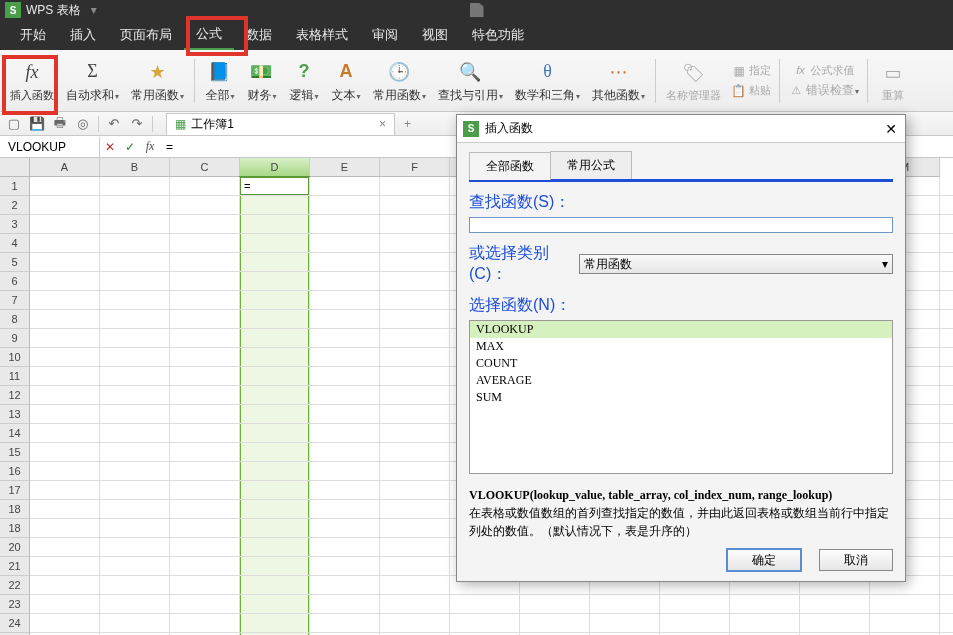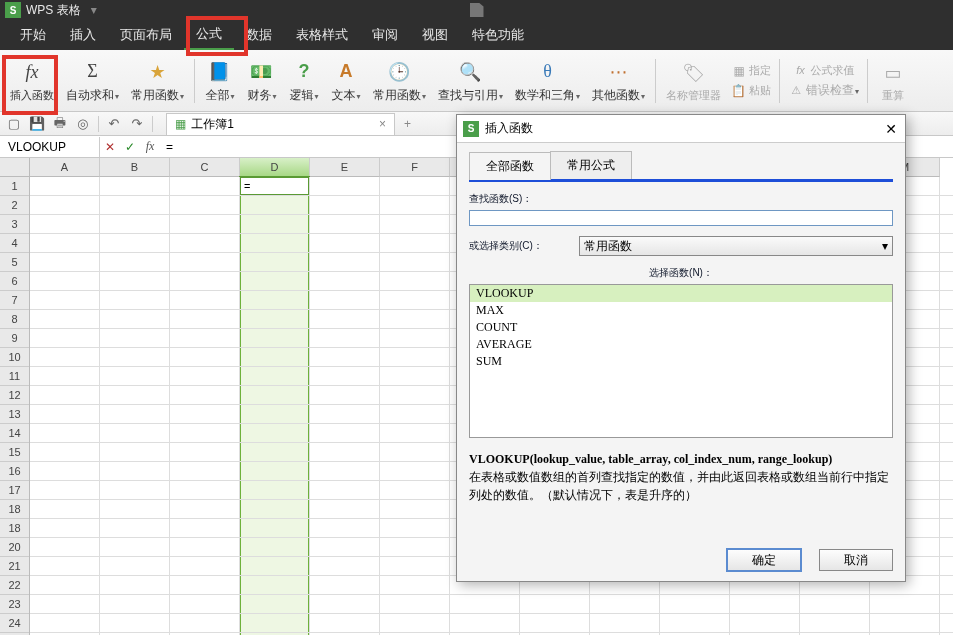--- a/index.html
+++ b/index.html
@@ -65,21 +65,21 @@
   
   .dialog { position:absolute; left:456px; top:114px; width:450px; height:468px; background:#f4f4f4; border:1px solid #888; box-shadow:3px 3px 12px rgba(0,0,0,.3);}
   .dlg-title { height:28px; background:#fff; display:flex; align-items:center; padding-left:6px; gap:6px; border-bottom:1px solid #ccc;}
   .dlg-title .app-logo { margin:0;}
   .dlg-close { margin-left:auto; width:28px; height:28px; display:flex; align-items:center; justify-content:center; font-size:14px; cursor:pointer;}
   .dlg-body { padding:8px 12px 10px; }
   .dlg-tabs { display:flex; border-bottom:3px solid #1d4ed8;}
   .dlg-tab { padding:5px 16px; border:1px solid #bbb; border-bottom:none; margin-right:-1px; background:#eee; cursor:pointer; font-size:12px;}
   .dlg-tab.active { background:#f4f4f4; position:relative; top:1px;}
   .dlg-row { display:flex; align-items:center; margin-top:10px; gap:10px;}
-  .dlg-label { font-size:10px; color:#0f172a;}
+  .dlg-label { font-size:16px; color:#1d4ed8;}
   .dlg-input { flex:1; height:20px; border:1px solid #6e97c3; background:#fff; padding:0 4px; outline:none;}
   .dlg-select { flex:1; height:20px; border:1px solid #888; background:linear-gradient(#fafafa,#e6e6e6); padding:0 4px; font-size:12px; display:flex; align-items:center; justify-content:space-between; cursor:pointer;}
   .fn-list { border:1px solid #999; background:#fff; height:154px; margin-top:4px; overflow:auto;}
   .fn-item { padding:1px 6px; font-family:"SimSun",serif; font-size:12px; cursor:pointer;}
   .fn-item.sel { background:#d7f0bf;}
   .fn-sig { font-family:"SimSun",serif; font-size:12px; font-weight:bold; margin-top:12px; line-height:1.5;}
   .fn-desc { font-family:"SimSun",serif; font-size:12px; line-height:1.5;}
   .dlg-footer { position:absolute; bottom:10px; right:12px; display:flex; gap:18px;}
   .dlg-btn { width:74px; height:22px; border:1px solid #888; background:linear-gradient(#fdfdfd,#e6e6e6); cursor:pointer; font-size:12px;}
   .dlg-btn.primary { border:1px solid #5b8bd0; outline:1px solid #5b8bd0;}
@@ -319,21 +319,21 @@
       <span class="dlg-label">查找函数(S)：</span>
       <input class="dlg-input" style="">
     </div>
     <div class="dlg-row">
       <span class="dlg-label" style="width:100px;">或选择类别(C)：</span>
       <div class="dlg-select">
         <span>常用函数</span>
         <span>▾</span>
       </div>
     </div>
-    <div class="dlg-row" style="justify-content:center;">
+    <div class="dlg-row" style="">
       <span class="dlg-label">选择函数(N)：</span>
     </div>
     <div class="fn-list">
       <div class="fn-item sel">VLOOKUP</div>
       <div class="fn-item">MAX</div>
       <div class="fn-item">COUNT</div>
       <div class="fn-item">AVERAGE</div>
       <div class="fn-item">SUM</div>
     </div>
     <div class="fn-sig">VLOOKUP(lookup_value, table_array, col_index_num, range_lookup)</div>

